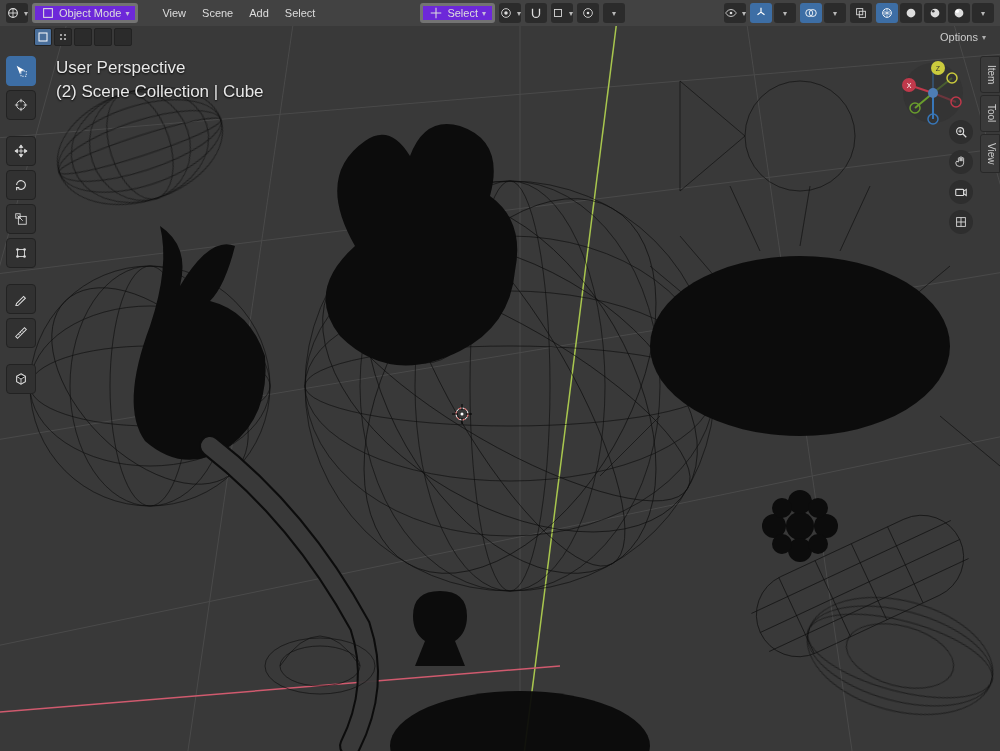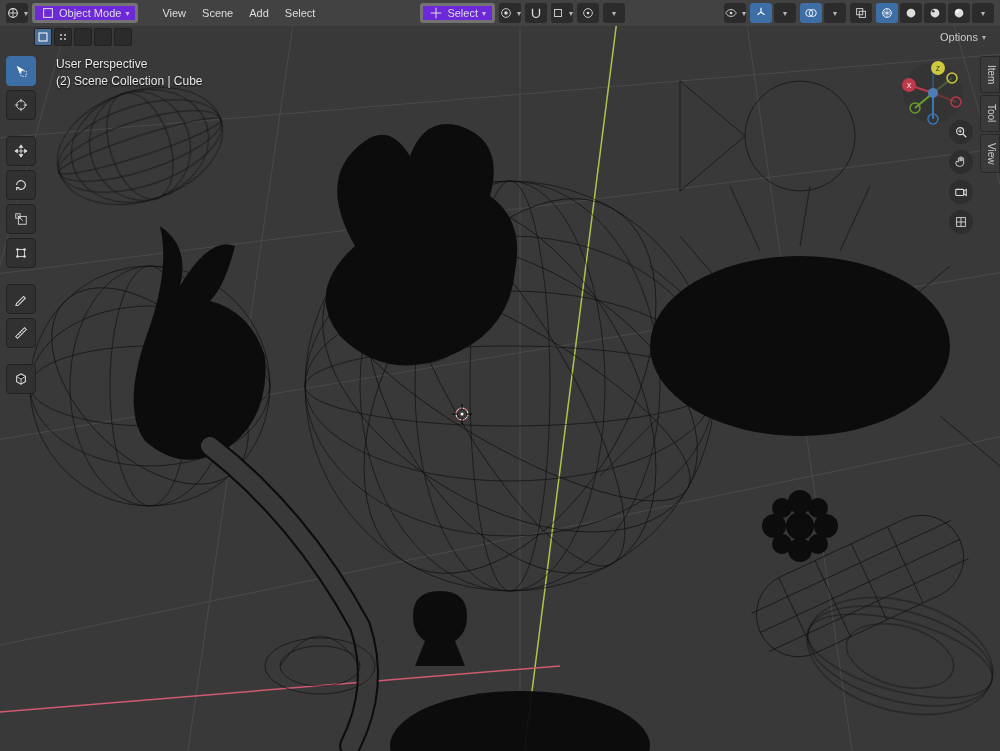--- a/index.html
+++ b/index.html
@@ -24,21 +24,21 @@
 
 
 .viewport { position: absolute; top: 26px; left: 0; right: 0; bottom: 0; background: #393939; overflow: hidden; }
 
 
 .shade-strip { position:absolute; top:28px; left:34px; height:20px; display:flex; gap:2px; z-index:15; }
 .shade-strip .cell { width:18px; height:18px; background:#2b2b2b; border:1px solid #222; border-radius:2px; display:flex; align-items:center; justify-content:center; }
 .shade-strip .cell.active { background:#4a6f9b; }
 
 
-.info-overlay { position: absolute; top: 56px; left: 56px; z-index: 14; color: #e8e8e8; text-shadow: 0 1px 2px #000; line-height: 1.4; font-size: 12px; }
+.info-overlay { position: absolute; top: 56px; left: 56px; z-index: 14; color: #e8e8e8; text-shadow: 0 1px 2px #000; line-height: 1.4; font-size: 17px; }
 
 
 .left-toolbar { position: absolute; top: 56px; left: 6px; width: 34px; display:flex; flex-direction:column; gap:4px; z-index:15; }
 .tool-btn { width: 30px; height: 30px; background: #313131; border: 1px solid #222; border-radius: 4px; display:flex; align-items:center; justify-content:center; color:#ddd; cursor:pointer; }
 .tool-btn.active { background:#3d6ea5; border-color:#3d6ea5; }
 .tool-gap { height: 8px; }
 
 
 .npanel-tabs { position:absolute; top:56px; right:0; width:20px; display:flex; flex-direction:column; gap:2px; z-index:15; }
 .ntab { writing-mode: vertical-rl; background:#3a3a3a; padding:8px 2px; text-align:center; font-size:10px; color:#ccc; cursor:pointer; border-radius:3px 0 0 3px; border:1px solid #282828; }

